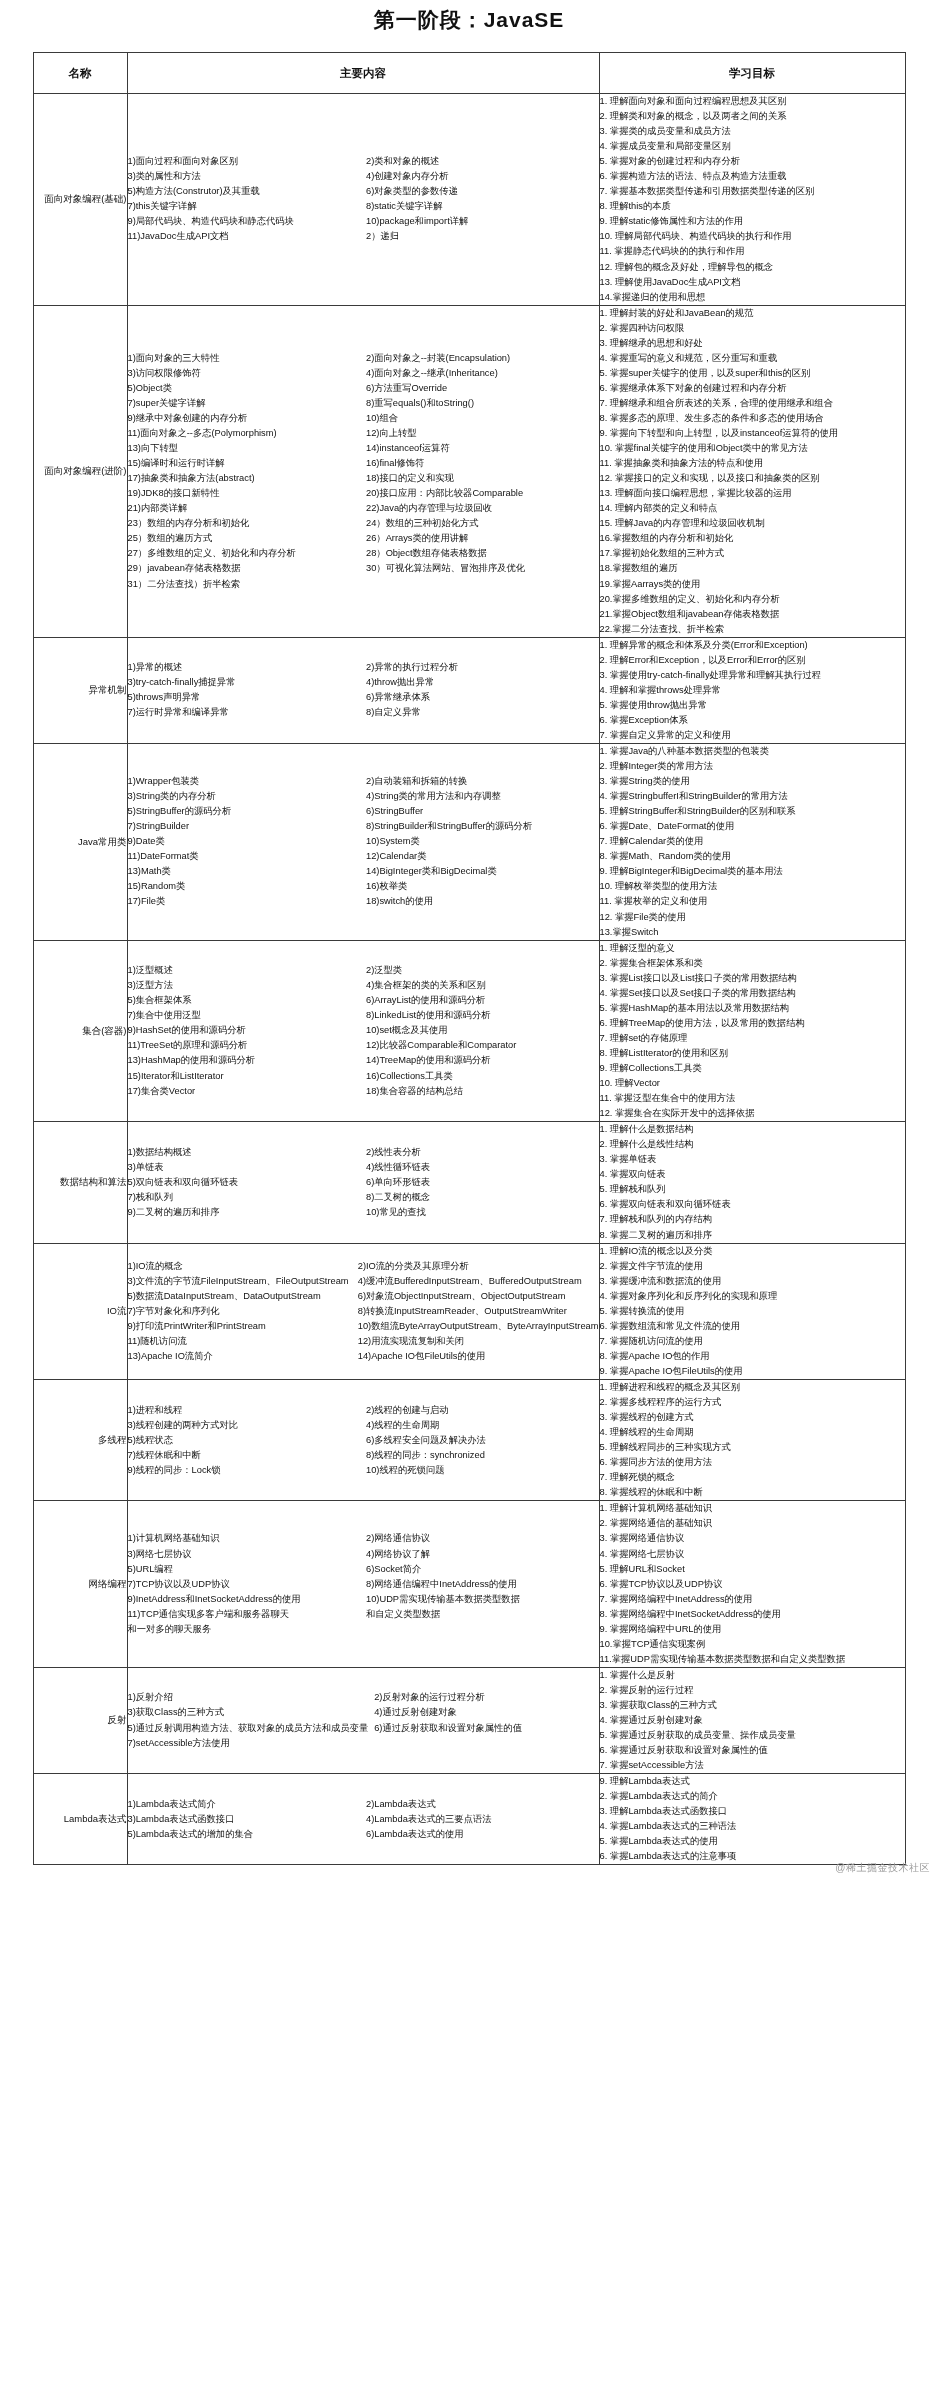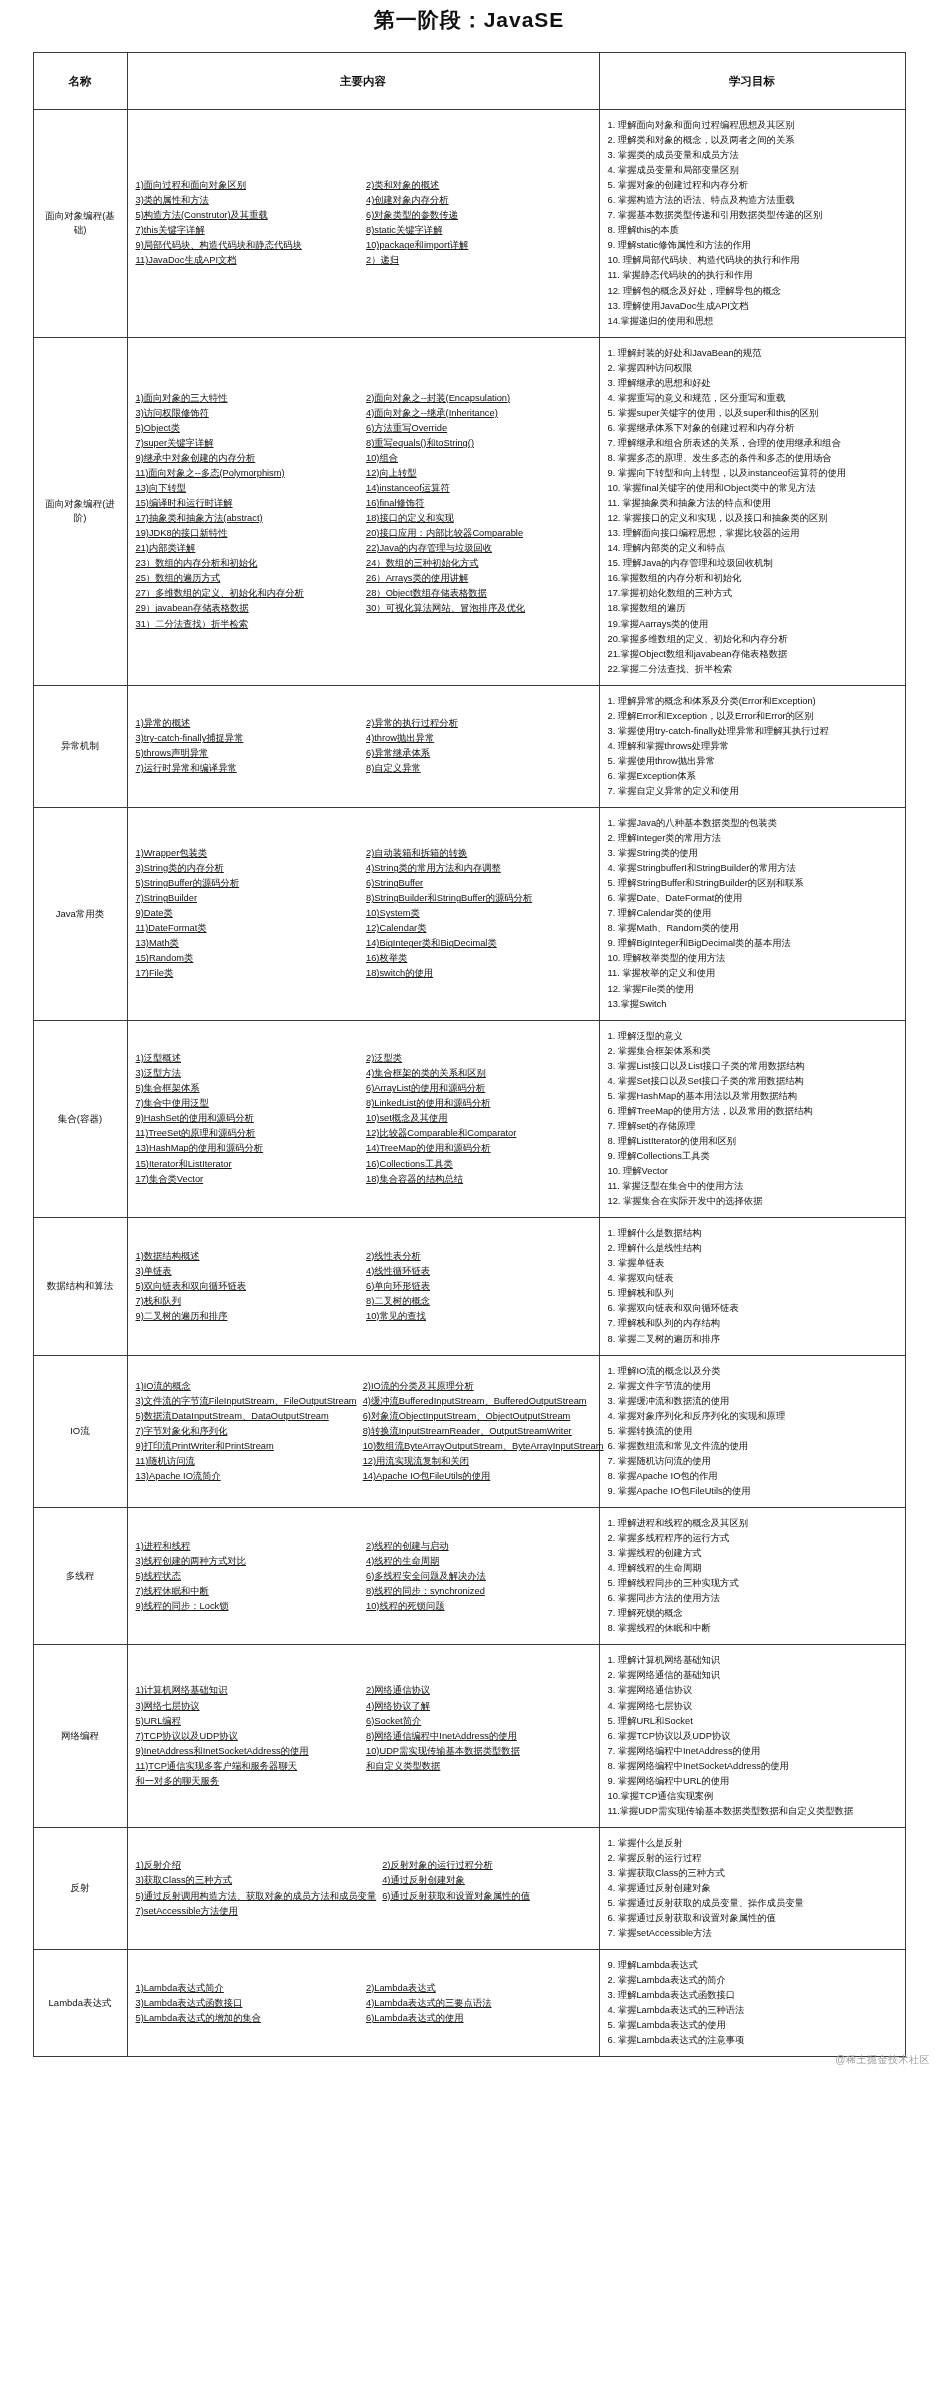--- a/index.html
+++ b/index.html
@@ -21,35 +21,35 @@
   table.curriculum{
     width:872px;
     margin:0 auto;
     border-collapse:collapse;
     table-layout:fixed;
     border:1px solid #3a3a3a;
   }
   table.curriculum td,table.curriculum th{
     border:1px solid #3a3a3a;
     vertical-align:middle;
-    padding:8px;
+    padding:0;
   }
   thead th{
     height:40px;
     font-size:11.5px;
     font-weight:700;
     text-align:center;
     color:#111;
   }
   .col-name{width:94px;}
   .col-content{width:472px;}
   .col-goals{width:306px;}
 
   td.cell-name{
-    text-align:center;
+    text-align:right;
     font-size:9.5px;
     line-height:1.5;
     color:#111;
     padding:4px 2px;
     word-break:break-all;
   }
   td.cell-content{
     padding:8px 6px 8px 10px;
     vertical-align:middle;
   }
@@ -57,21 +57,21 @@
     padding:7px 6px 7px 8px;
     vertical-align:middle;
     margin-left:16px;
   }
   .content-grid{
     display:grid;
     grid-template-columns:1fr 1fr;
     column-gap:6px;
     row-gap:0;
   }
-  .content-col{display:flex;flex-direction:column;text-decoration:underline;}
+  .content-col{display:flex;flex-direction:column;}
   .c-item{
     font-size:9.3px;
     line-height:1.62;
     color:#111;
     white-space:nowrap;
     overflow:visible;
   }
   .g-item{
     font-size:9.3px;
     line-height:1.62;

